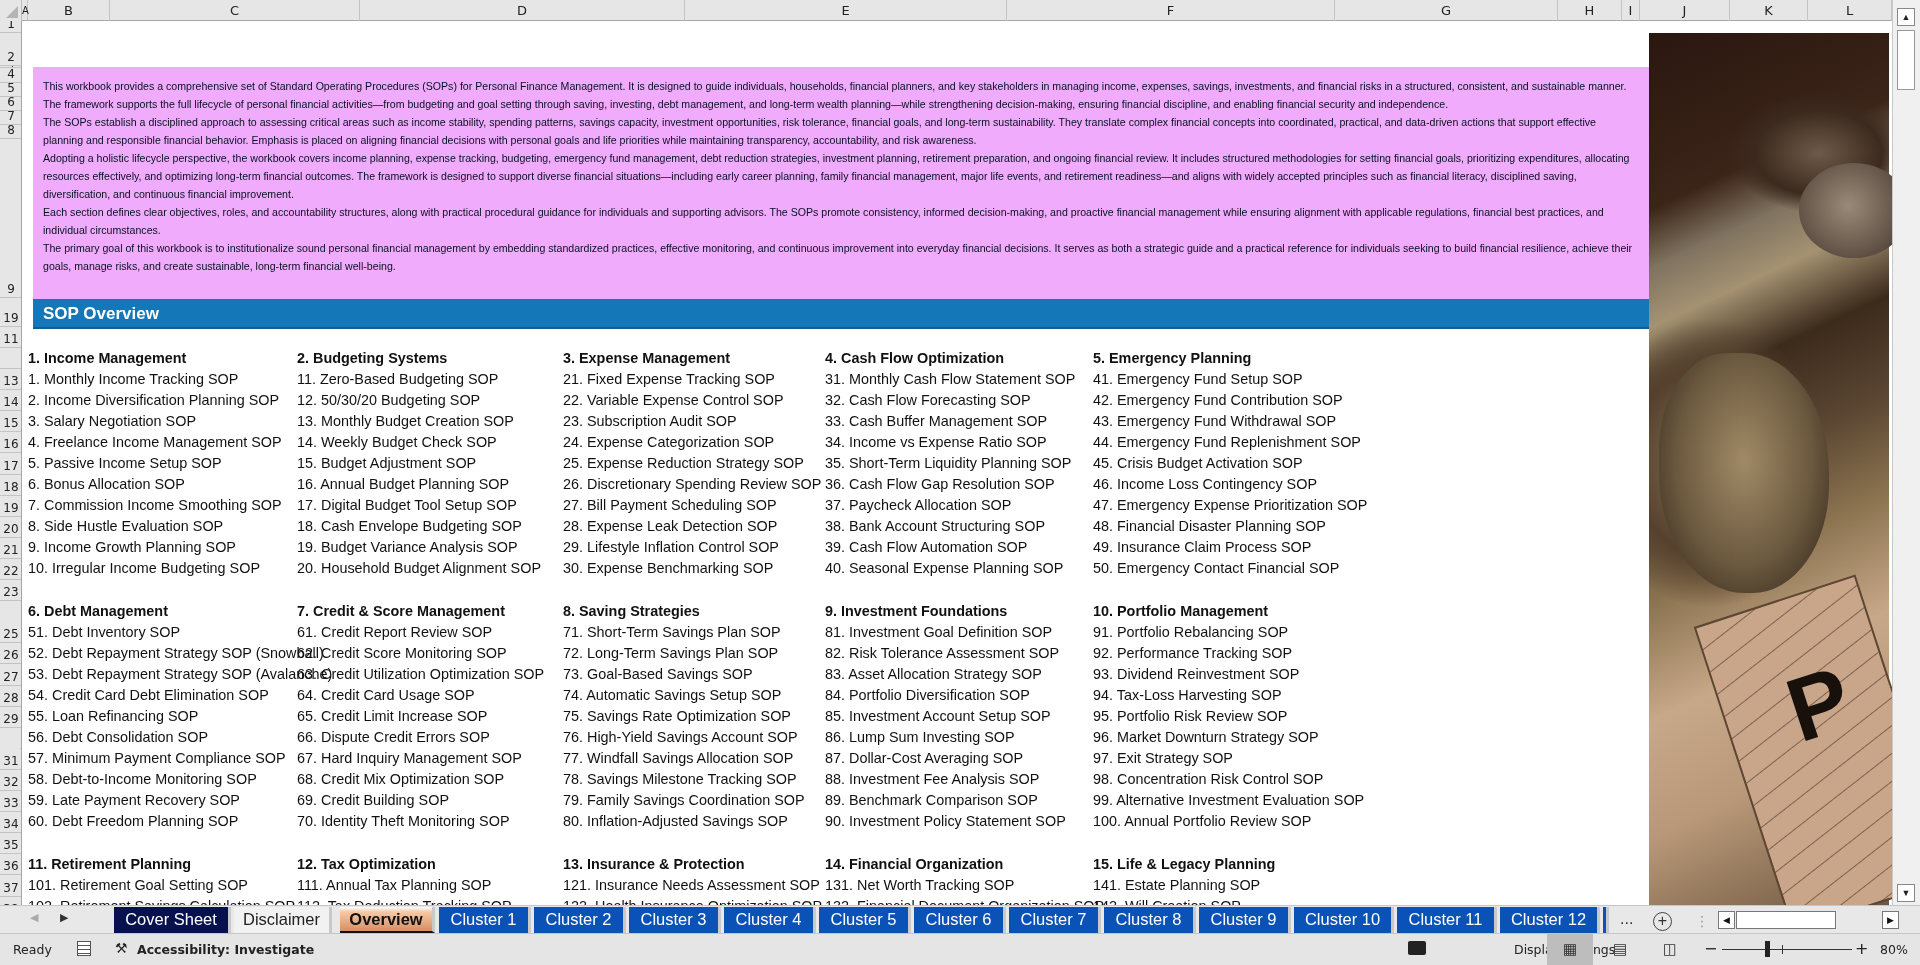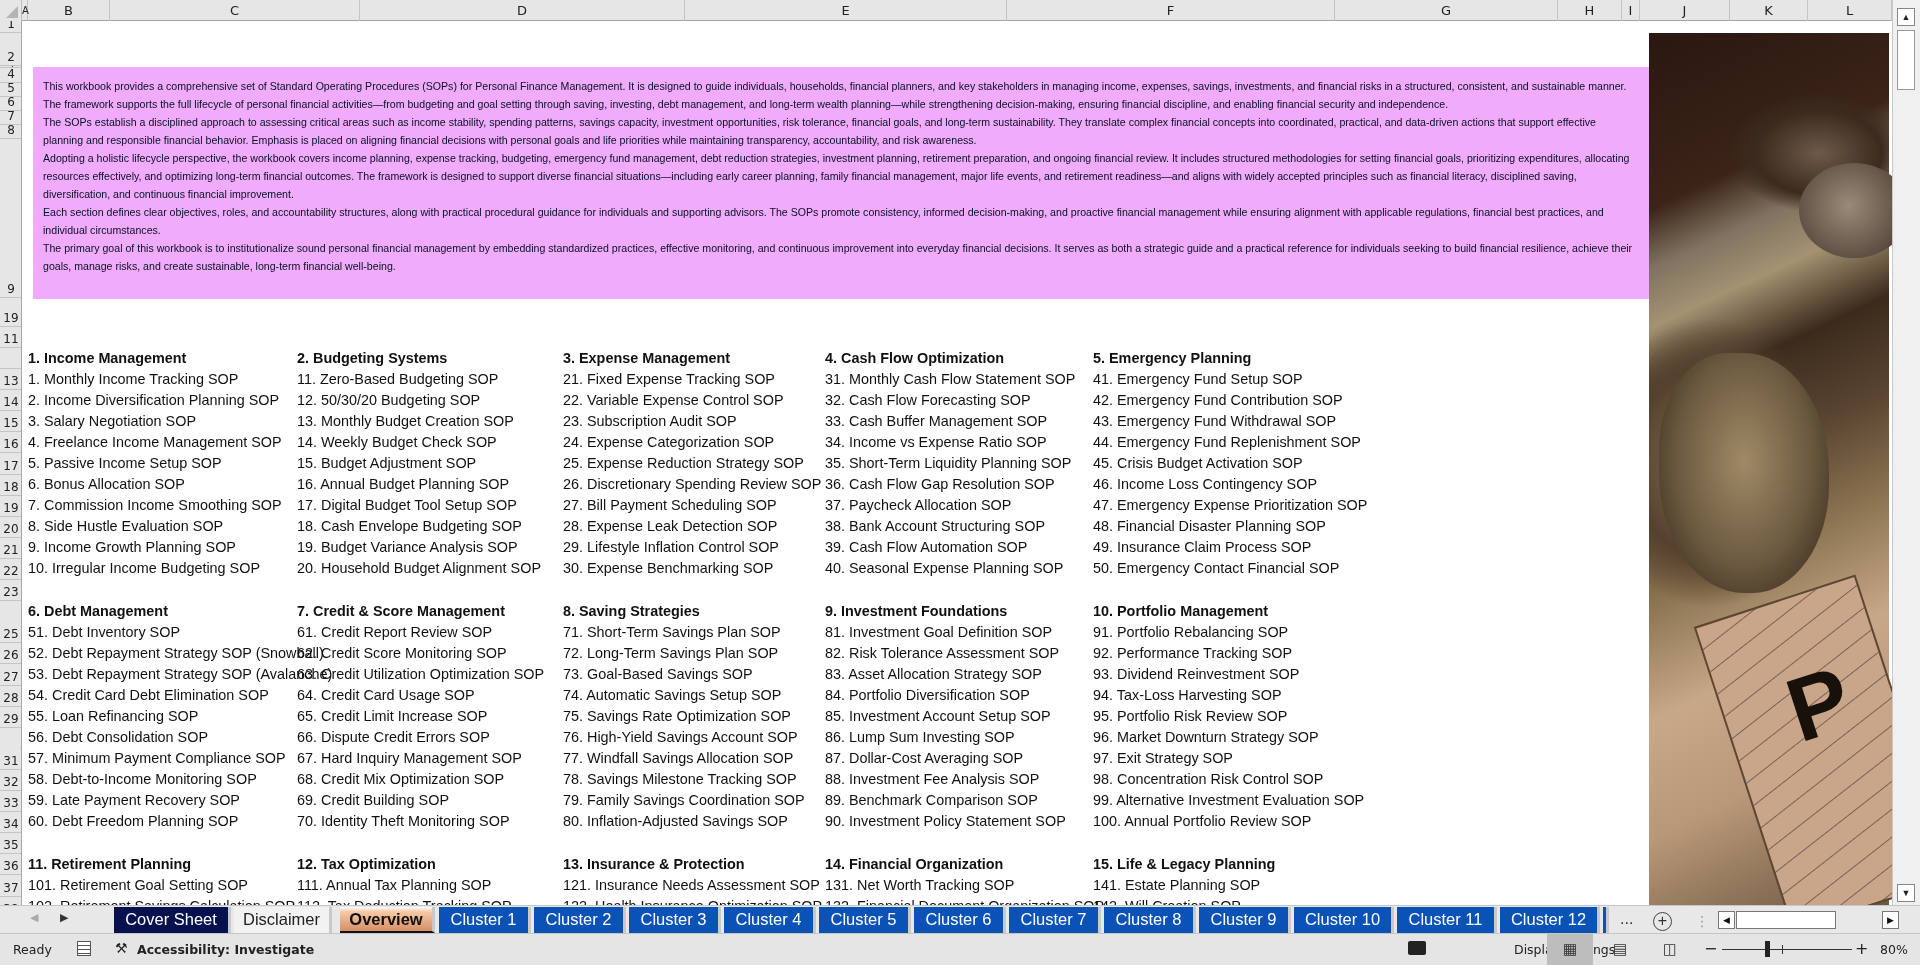--- a/index.html
+++ b/index.html
@@ -139,20 +139,21 @@
     </div>
 
   <div class="sheet">
     <div class="intro" id="intro">
         <p>This workbook provides a comprehensive set of Standard Operating Procedures (SOPs) for Personal Finance Management. It is designed to guide individuals, households, financial planners, and key stakeholders in managing income, expenses, savings, investments, and financial risks in a structured, consistent, and sustainable manner. The framework supports the full lifecycle of personal financial activities—from budgeting and goal setting through saving, investing, debt management, and long-term wealth planning—while strengthening decision-making, ensuring financial discipline, and enabling financial security and independence.</p>
         <p>The SOPs establish a disciplined approach to assessing critical areas such as income stability, spending patterns, savings capacity, investment opportunities, risk tolerance, financial goals, and long-term sustainability. They translate complex financial concepts into coordinated, practical, and data-driven actions that support effective planning and responsible financial behavior. Emphasis is placed on aligning financial decisions with personal goals and life priorities while maintaining transparency, accountability, and risk awareness.</p>
         <p>Adopting a holistic lifecycle perspective, the workbook covers income planning, expense tracking, budgeting, emergency fund management, debt reduction strategies, investment planning, retirement preparation, and ongoing financial review. It includes structured methodologies for setting financial goals, prioritizing expenditures, allocating resources effectively, and optimizing long-term financial outcomes. The framework is designed to support diverse financial situations—including early career planning, family financial management, major life events, and retirement readiness—and aligns with widely accepted principles such as financial literacy, disciplined saving, diversification, and continuous financial improvement.</p>
         <p>Each section defines clear objectives, roles, and accountability structures, along with practical procedural guidance for individuals and supporting advisors. The SOPs promote consistency, informed decision-making, and proactive financial management while ensuring alignment with applicable regulations, financial best practices, and individual circumstances.</p>
         <p>The primary goal of this workbook is to institutionalize sound personal financial management by embedding standardized practices, effective monitoring, and continuous improvement into everyday financial decisions. It serves as both a strategic guide and a practical reference for individuals seeking to build financial resilience, achieve their goals, manage risks, and create sustainable, long-term financial well-being.</p>
       </div>
+    <div class="ov-bar">SOP Overview</div>
 
     <div id="cats">
         <div class="cat" style="left: 5px; top: 327px;">
           <div class="cat-title">1. Income Management</div>
           <div class="cat-item">1. Monthly Income Tracking SOP</div>
           <div class="cat-item">2. Income Diversification Planning SOP</div>
           <div class="cat-item">3. Salary Negotiation SOP</div>
           <div class="cat-item">4. Freelance Income Management SOP</div>
           <div class="cat-item">5. Passive Income Setup SOP</div>
           <div class="cat-item">6. Bonus Allocation SOP</div>

